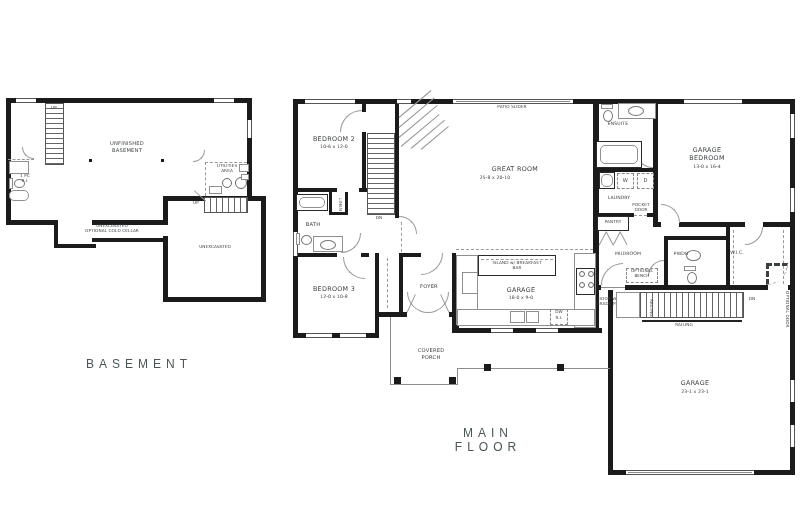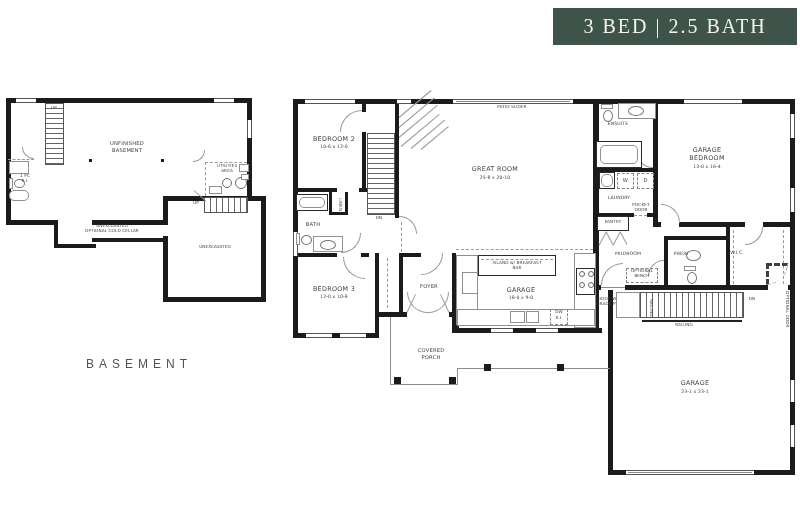--- a/index.html
+++ b/index.html
@@ -42,23 +42,20 @@
          font-size:12px;letter-spacing:5px;color:#4a5558;}
   .wm{position:absolute;left:236px;top:470px;width:340px;white-space:nowrap;
       font-family:"Liberation Sans",sans-serif;font-weight:bold;font-size:15px;
       letter-spacing:.5px;color:#e2e2e2;}
 </style>
 </head>
 <body>
 
 <div class="canvas">
 
-  <div class="banner">
-    <span>3 BED | 2.5 BATH</span>
-  </div>
 
   <i class="w" style="left:6px;top:98px;width:246px;height:5px"></i>
   <i class="w" style="left:6px;top:98px;width:5px;height:127px"></i>
   <i class="w" style="left:247px;top:98px;width:5px;height:103px"></i>
   <i class="w" style="left:6px;top:220px;width:52px;height:5px"></i>
   <i class="w" style="left:92px;top:220px;width:76px;height:5px"></i>
   <i class="w" style="left:54px;top:220px;width:4px;height:28px"></i>
   <i class="w" style="left:54px;top:244px;width:42px;height:4px"></i>
   <i class="w" style="left:92px;top:238px;width:75px;height:4px"></i>
   <i class="w" style="left:163px;top:196px;width:103px;height:5px"></i>
@@ -265,36 +262,37 @@
   <i class="post" style="left:449px;top:377px;width:7px;height:7px"></i>
   <i class="post" style="left:484px;top:364px;width:7px;height:7px"></i>
   <i class="post" style="left:557px;top:364px;width:7px;height:7px"></i>
 
   <b class="lb f6" style="left:304px;top:136px;width:60px">BEDROOM 2</b>
   <b class="lb f45" style="left:304px;top:144px;width:60px">10-6 x 12-0</b>
   <b class="lb f5" style="left:298px;top:222px;width:30px">BATH</b>
   <b class="lb f4 vt" style="left:334px;top:194px;width:8px;height:20px">LINEN</b>
   <b class="lb f6" style="left:303px;top:286px;width:62px">BEDROOM 3</b>
   <b class="lb f45" style="left:303px;top:294px;width:62px">12-0 x 10-8</b>
-  <b class="lb f6" style="left:458px;top:166px;width:74px">GREAT ROOM</b>
+  <b class="lb f6" style="left:478px;top:166px;width:74px">GREAT ROOM</b>
   <b class="lb f45" style="left:458px;top:175px;width:74px">25-8 x 20-10</b>
   <b class="lb f45" style="left:598px;top:121px;width:40px">ENSUITE</b>
   <b class="lb f6" style="left:678px;top:147px;width:58px">GARAGE</b>
   <b class="lb f6" style="left:678px;top:155px;width:58px">BEDROOM</b>
   <b class="lb f45" style="left:678px;top:164px;width:58px">13-0 x 16-4</b>
   <b class="lb f45" style="left:600px;top:195px;width:38px">LAUNDRY</b>
   <b class="lb f4" style="left:628px;top:203px;width:26px">POCKET</b>
   <b class="lb f4" style="left:628px;top:208px;width:26px">DOOR</b>
   <b class="lb f4" style="left:597px;top:220px;width:32px">PANTRY</b>
   <b class="lb f45" style="left:607px;top:251px;width:42px">MUDROOM</b>
   <b class="lb f45" style="left:668px;top:251px;width:26px">PWDR</b>
   <b class="lb f45" style="left:723px;top:250px;width:28px">W.I.C.</b>
   <b class="lb f5" style="left:410px;top:284px;width:38px">FOYER</b>
   <b class="lb f6" style="left:492px;top:287px;width:58px">GARAGE</b>
   <b class="lb f45" style="left:492px;top:295px;width:58px">18-0 x 9-0</b>
   <b class="lb f5" style="left:409px;top:348px;width:44px">COVERED</b>
   <b class="lb f5" style="left:409px;top:355px;width:44px">PORCH</b>
   <b class="lb f6" style="left:664px;top:380px;width:62px">GARAGE</b>
   <b class="lb f45" style="left:664px;top:389px;width:62px">23-1 x 23-1</b>
 
+  <b class="title" style="left:436px;top:426px;width:104px">MAIN FLOOR</b>
 
 
 </div>
 
 </body></html>

